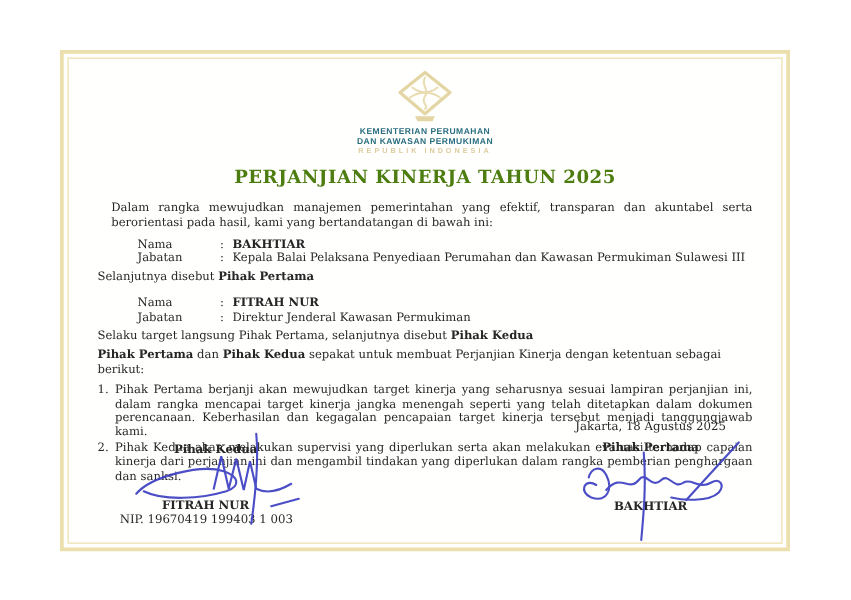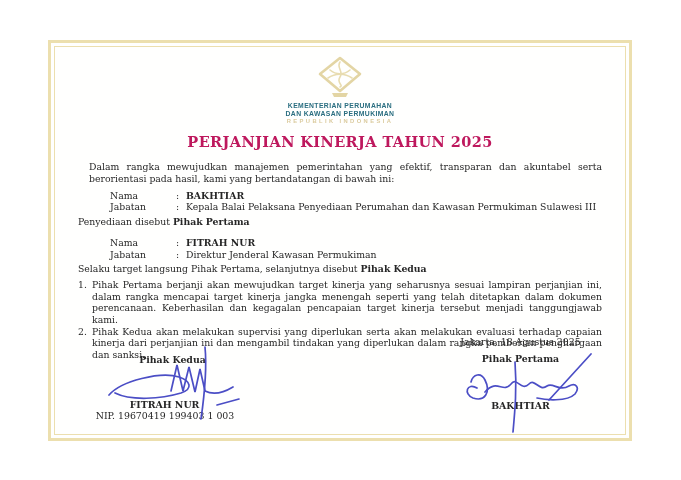--- a/index.html
+++ b/index.html
@@ -11,21 +11,21 @@
   .frame-inner { position:absolute; inset:3px; border:1.5px solid #ecdfae; pointer-events:none; }
 
   .content { position:absolute; inset:0; padding:0 27px; }
 
   .logo-wrap { margin-top:13px; text-align:center; }
   .ministry { text-align:center; font-family:"Liberation Sans","DejaVu Sans",sans-serif; }
   .ministry .ln { font-size:6.8px; font-weight:bold; color:#2a6e80; letter-spacing:.4px; line-height:7.6px; }
   .ministry .ln3 { font-size:5.8px; font-weight:bold; color:#dbcb9e; letter-spacing:2.4px; line-height:7px; margin-top:1px; }
 
   .doc-title { margin-top:8px; text-align:center; font-size:14.5px; font-weight:bold;
-               letter-spacing:.4px; color:#be185d; }
+               letter-spacing:.4px; color:#4d7c0f; }
 
   .body-text { font-size:9.3px; line-height:11.4px; text-align:justify;margin-left:11px; }
   .intro { margin-top:11px; }
 
   .kv-block { margin-top:6px; margin-left:32px; }
   .kv-row { display:flex; font-size:9.3px; line-height:11.4px; }
   .kv-label { width:66px; flex:none; }
   .kv-colon { width:10px; flex:none; }
   .kv-value { flex:1; }
   b { font-weight:bold; }
@@ -92,39 +92,42 @@
         <span class="kv-colon">:</span>
         <span class="kv-value"><b>BAKHTIAR</b></span>
       </div>
       <div class="kv-row">
         <span class="kv-label">Jabatan</span>
         <span class="kv-colon">:</span>
         <span class="kv-value">Kepala Balai Pelaksana Penyediaan Perumahan dan Kawasan Permukiman Sulawesi III</span>
       </div>
     </div>
     <div class="note-line">
-      <span>Penyediaan disebut </span><b>Pihak Pertama</b>
+      <span>Selanjutnya disebut </span><b>Pihak Pertama</b>
     </div>
 
     <div class="kv-block" style="margin-top:10px">
       <div class="kv-row">
         <span class="kv-label">Nama</span>
         <span class="kv-colon">:</span>
         <span class="kv-value"><b>FITRAH NUR</b></span>
       </div>
       <div class="kv-row">
         <span class="kv-label">Jabatan</span>
         <span class="kv-colon">:</span>
         <span class="kv-value">Direktur Jenderal Kawasan Permukiman</span>
       </div>
     </div>
     <div class="note-line">
       <span>Selaku target langsung Pihak Pertama, selanjutnya disebut </span><b>Pihak Kedua</b>
     </div>
 
+    <div class="note-line" style="margin-top:4px">
+      <b>Pihak Pertama</b><span> dan </span><b>Pihak Kedua</b><span> sepakat untuk membuat Perjanjian Kinerja dengan ketentuan sebagai berikut:</span>
+    </div>
 
     <div class="clauses">
       <div class="clause">
         <span class="clause-num">1.</span>
         <span class="clause-text">Pihak Pertama berjanji akan mewujudkan target kinerja yang seharusnya sesuai lampiran perjanjian ini, dalam rangka mencapai target kinerja jangka menengah seperti yang telah ditetapkan dalam dokumen perencanaan. Keberhasilan dan kegagalan pencapaian target kinerja tersebut menjadi tanggungjawab kami.</span>
       </div>
       <div class="clause">
         <span class="clause-num">2.</span>
         <span class="clause-text">Pihak Kedua akan melakukan supervisi yang diperlukan serta akan melakukan evaluasi terhadap capaian kinerja dari perjanjian ini dan mengambil tindakan yang diperlukan dalam rangka pemberian penghargaan dan sanksi.</span>
       </div>

